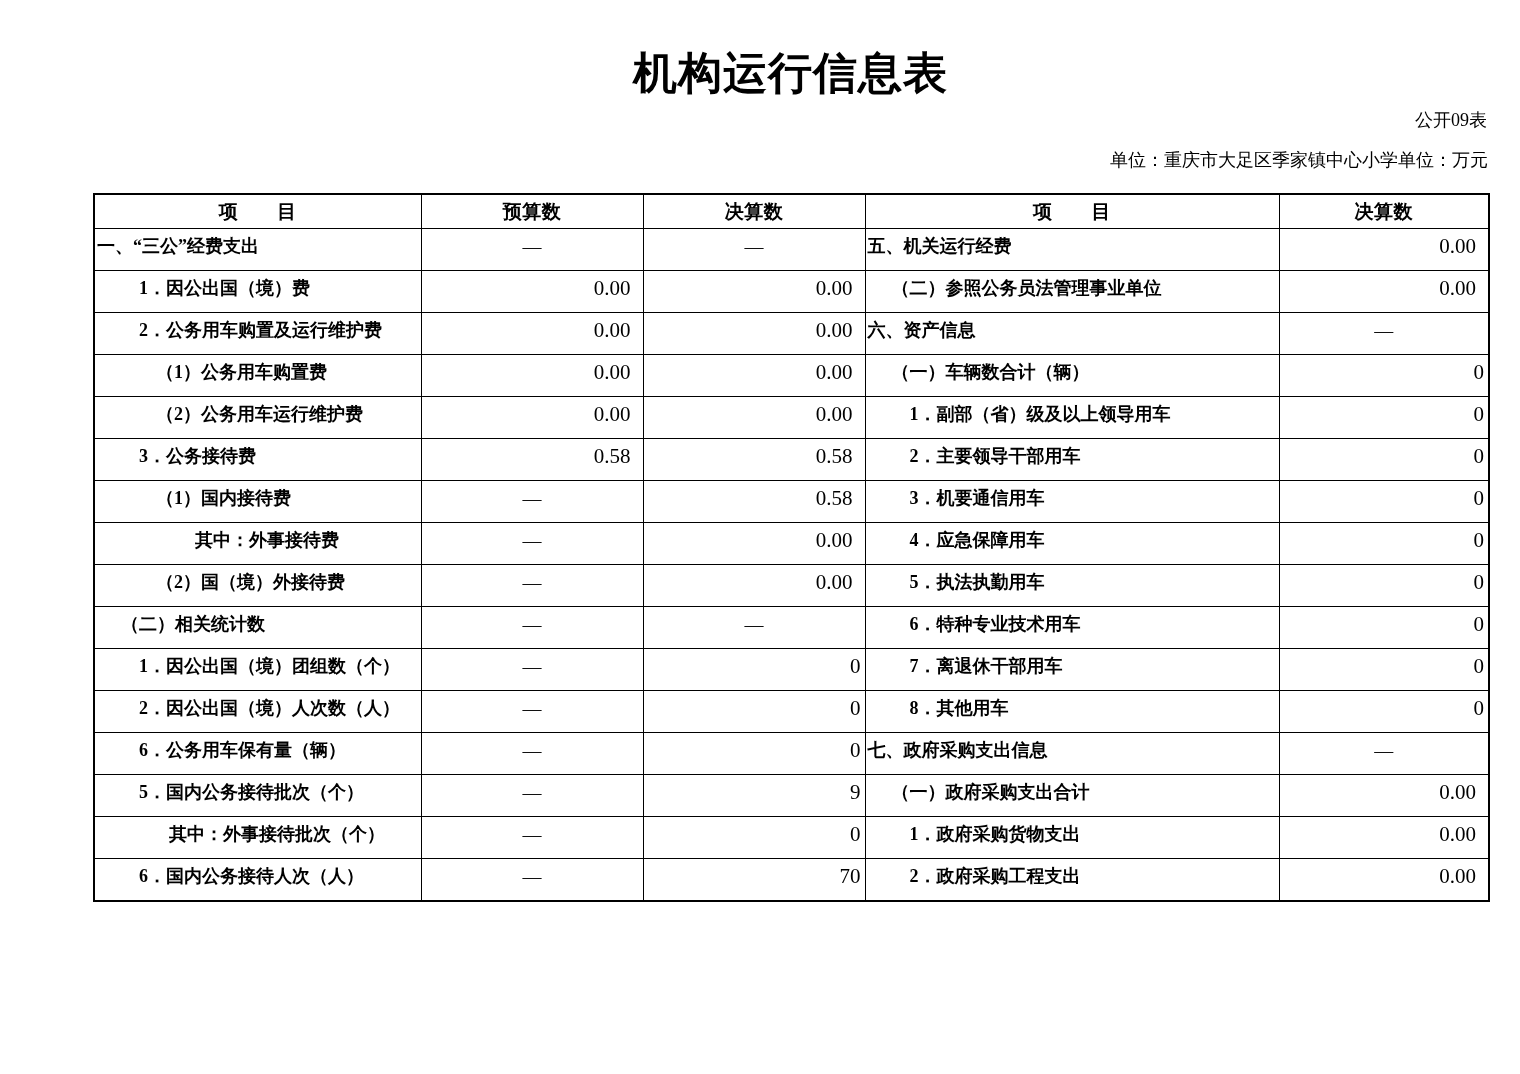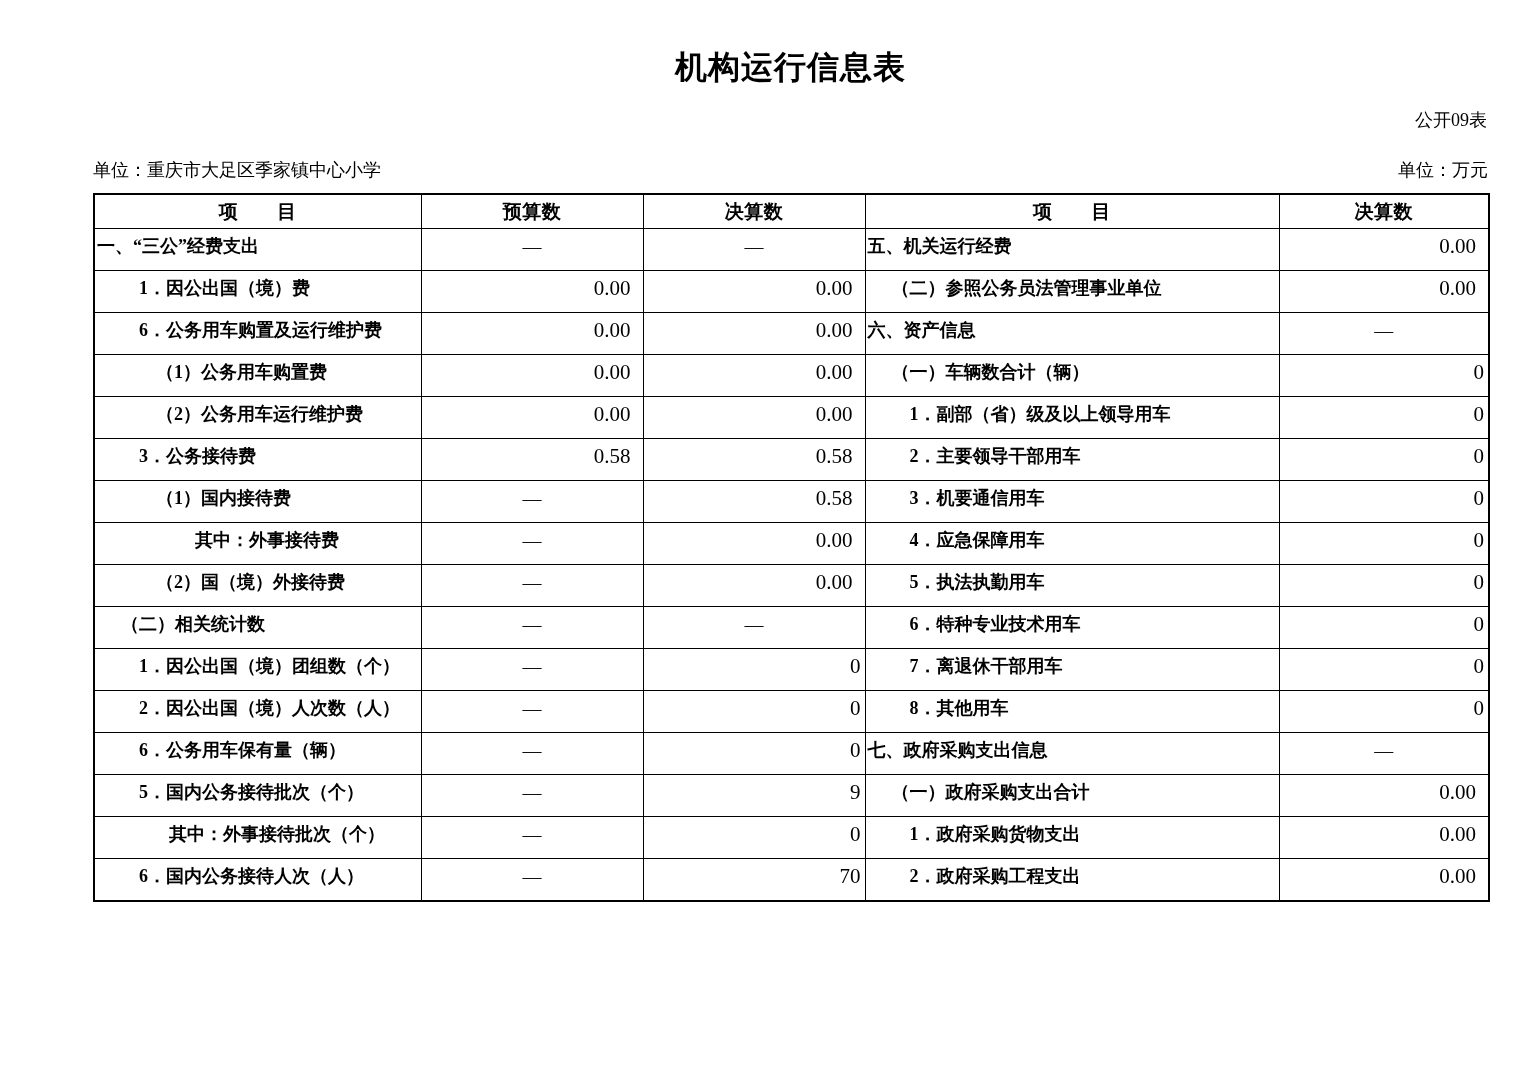--- a/index.html
+++ b/index.html
@@ -5,28 +5,28 @@
 <style>
   html,body{margin:0;padding:0;background:#fff;}
   body{
     width:1520px;height:1074px;position:relative;overflow:hidden;
     font-family:"Liberation Serif","DejaVu Serif",serif;color:#000;
   }
   .page{position:relative;width:1520px;height:1074px;background:#ffffff;}
 
   .doc-title{
     position:absolute;left:93px;top:50px;width:1395px;
-    text-align:center;font-size:32px;font-weight:bold;letter-spacing:1px;line-height:1.1;
+    text-align:center;font-size:44px;font-weight:bold;letter-spacing:1px;line-height:1.1;
   }
   .table-code{
     position:absolute;top:110px;right:33px;font-size:18px;line-height:1.2;
   }
   .unit-row{
-    position:absolute;left:93px;top:160px;width:1395px;
-    display:flex;justify-content:space-between;font-size:18px;line-height:1.2;
+    position:absolute;left:93px;top:150px;width:1395px;
+    display:flex;justify-content:flex-end;font-size:18px;line-height:1.2;
   }
 
   table.info{
     position:absolute;left:93px;top:193px;width:1395px;
     border-collapse:collapse;table-layout:fixed;
     border:2px solid #000;
     padding-left:48px;
   }
   .info th,.info td{border:1px solid #000;padding:0;overflow:hidden;}
   .info thead th{
@@ -90,21 +90,21 @@
           <td class="val dec">0.00</td>
         </tr>
         <tr>
           <td class="lbl ind2">1．因公出国（境）费</td>
           <td class="val dec">0.00</td>
           <td class="val dec">0.00</td>
           <td class="lbl ind1">（二）参照公务员法管理事业单位</td>
           <td class="val dec">0.00</td>
         </tr>
         <tr>
-          <td class="lbl ind2">6．公务用车购置及运行维护费</td>
+          <td class="lbl ind2">2．公务用车购置及运行维护费</td>
           <td class="val dec">0.00</td>
           <td class="val dec">0.00</td>
           <td class="lbl ind0">六、资产信息</td>
           <td class="val dash">—</td>
         </tr>
         <tr>
           <td class="lbl ind3">（1）公务用车购置费</td>
           <td class="val dec">0.00</td>
           <td class="val dec">0.00</td>
           <td class="lbl ind1">（一）车辆数合计（辆）</td>

